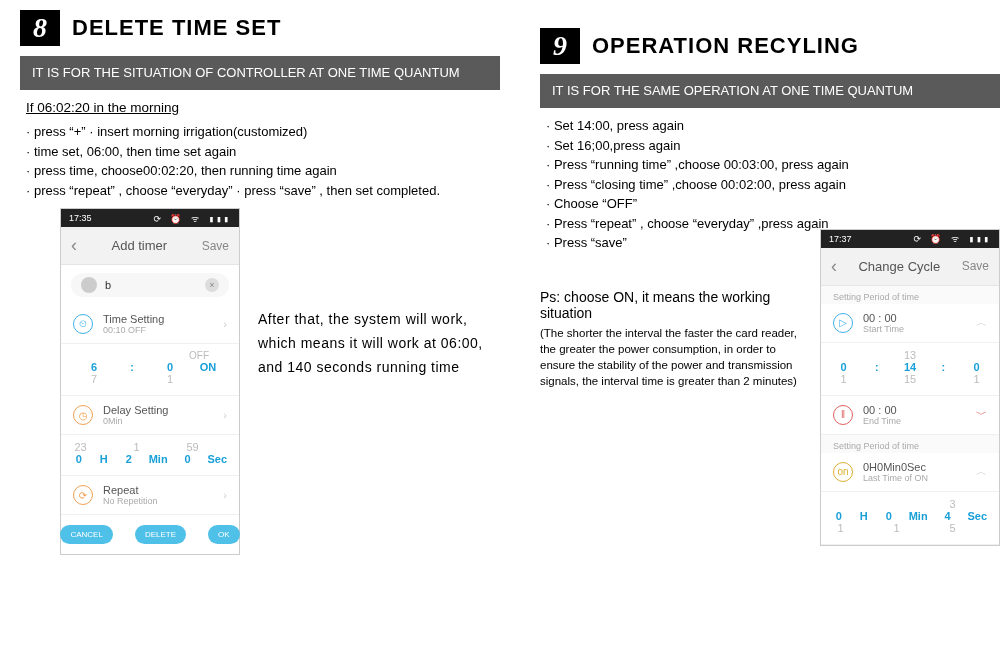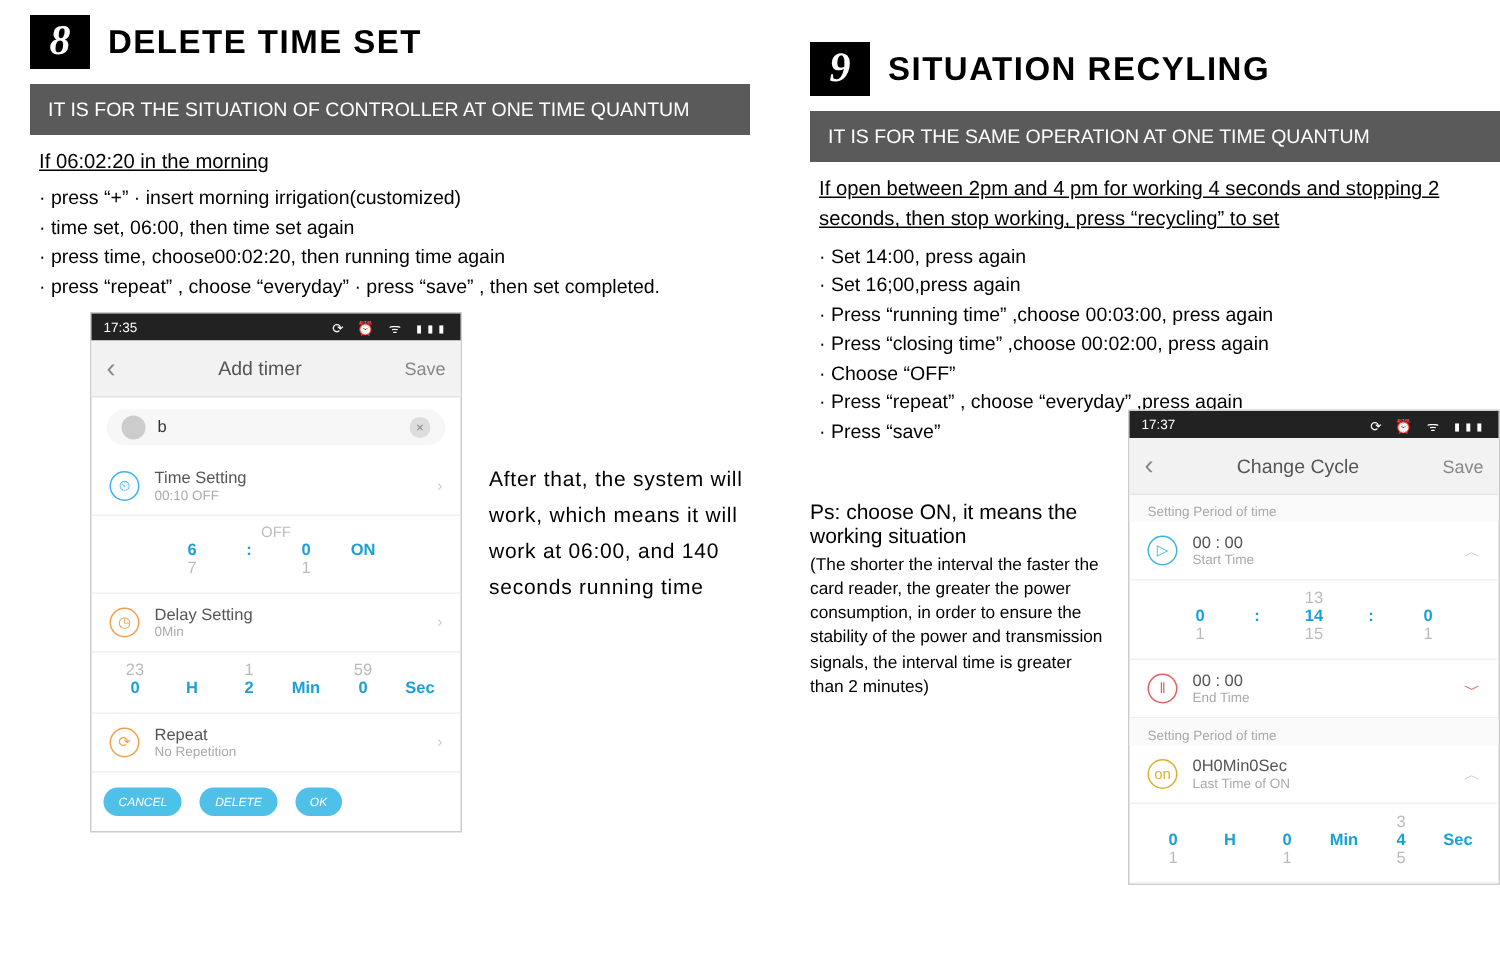--- a/index.html
+++ b/index.html
@@ -13,21 +13,21 @@
   .step-num { background: #000; color: #fff; font-style: italic; font-weight: bold; font-size: 28px; width: 40px; height: 36px; display: flex; align-items: center; justify-content: center; font-family: Georgia, serif; }
   .step-title { font-size: 22px; font-weight: bold; letter-spacing: 1px; }
 
   .grey-bar { background: #5a5a5a; color: #fff; padding: 8px 12px; font-size: 13px; font-weight: normal; line-height: 1.4; margin-bottom: 8px; }
 
   .body-text { font-size: 13.5px; line-height: 1.5; margin-left: 6px; margin-bottom: 4px; text-decoration: underline; }
   .bullet { font-size: 13px; line-height: 1.5; margin-left: 6px; }
   .bullet::before { content: "· "; }
 
   
-  .phone { width: 248px; background: #fff; border: 1px solid #ccc; font-size: 11px; color: #333; }
+  .phone { width: 180px; background: #fff; border: 1px solid #ccc; font-size: 11px; color: #333; }
   .statusbar { background: #222; color: #fff; height: 18px; display: flex; justify-content: space-between; align-items: center; padding: 0 8px; font-size: 9px; }
   .statusbar .sicons { letter-spacing: 2px; font-family: monospace; }
   .nav { display: flex; align-items: center; justify-content: space-between; padding: 8px 10px; background: #f2f2f2; border-bottom: 1px solid #e5e5e5; }
   .nav .back { font-size: 18px; color: #888; }
   .nav .title { font-size: 13px; color: #555; }
   .nav .save { font-size: 12px; color: #888; }
 
   .row { display: flex; align-items: center; padding: 8px 12px; border-bottom: 1px solid #f0f0f0; gap: 8px; }
   .row.search { background: #f7f7f7; border-radius: 14px; margin: 8px 10px; padding: 4px 10px; border: none; }
   .row .circ { width: 16px; height: 16px; border-radius: 50%; background: #ccc; display:inline-block; }
@@ -45,25 +45,25 @@
   .item-row .chev { color: #ccc; font-size: 11px; }
   .chev.up::before { content:"︿"; display:inline-block; color:#ccc; }
   .chev.down::before { content:"﹀"; display:inline-block; color:#e06060; }
 
   .picker { padding: 6px 12px 10px; border-bottom: 1px solid #f0f0f0; text-align:center; }
   .pline { display:flex; justify-content:center; gap:14px; font-size:11px; color:#bbb; }
   .pline .cell { width: 26px; text-align:center; }
   .pline .unit { width: 22px; text-align:center; }
   .pline.active { color:#1aa0d8; font-weight:bold; }
   .pline.active .unit { color:#1aa0d8; }
-  .onoff { display:flex; justify-content:center; padding: 0 18px; font-size:10px; color:#bbb; }
+  .onoff { display:flex; justify-content:flex-end; padding: 0 18px; font-size:10px; color:#bbb; }
 
   .section-lbl { font-size: 9px; color: #aaa; padding: 6px 12px 2px; background:#fafafa; }
 
-  .btns { display:flex; gap:12px; padding:10px 8px;font-style:italic; }
+  .btns { display:flex; gap:22px; justify-content:center; padding:10px 8px; }
   .pill { background:#4fc0e8; color:#fff; font-size:8px; padding:5px 10px; border-radius:12px; }
 
   .left-body { display:flex; gap:18px; margin-top:8px; }
   .left-text-after { font-size:14px; line-height:1.7; letter-spacing:0.5px; flex:1; padding-top:100px; }
 
   .right-body { display:flex; gap:14px; margin-top:6px; }
   .ps-text { font-size:13px; flex:1; }
   .ps-text .ps-title { font-size:14px; margin-bottom:4px; }
   .ps-text .ps-sub { font-size:11.5px; line-height:1.4; }
 </style>
@@ -168,24 +168,23 @@
       </div>
 
       <div class="left-text-after">After that, the system will work, which means it will work at 06:00, and 140 seconds running time</div>
     </div>
   </div>
 
   <div class="col col-right">
     <div style="height:18px"></div>
     <div class="step-header">
       <div class="step-num">9</div>
-      <div class="step-title">SITUATION RECYLING</div>
+      <div class="step-title">OPERATION RECYLING</div>
     </div>
     <div class="grey-bar">IT IS FOR THE SAME OPERATION AT ONE TIME QUANTUM</div>
-    <div class="body-text">If open between 2pm and 4 pm for working 4 seconds and stopping 2 seconds, then stop working, press “recycling” to set</div>
     <div class="bullet">Set 14:00, press again</div>
     <div class="bullet">Set 16;00,press again</div>
     <div class="bullet">Press “running time” ,choose 00:03:00, press again</div>
     <div class="bullet">Press “closing time” ,choose 00:02:00, press again</div>
     <div class="bullet">Choose “OFF”</div>
     <div class="bullet">Press “repeat” , choose “everyday” ,press again</div>
     <div class="bullet">Press “save”</div>
 
     <div class="right-body" style="position:relative; top:-30px;">
       <div class="ps-text" style="padding-top:60px;">

